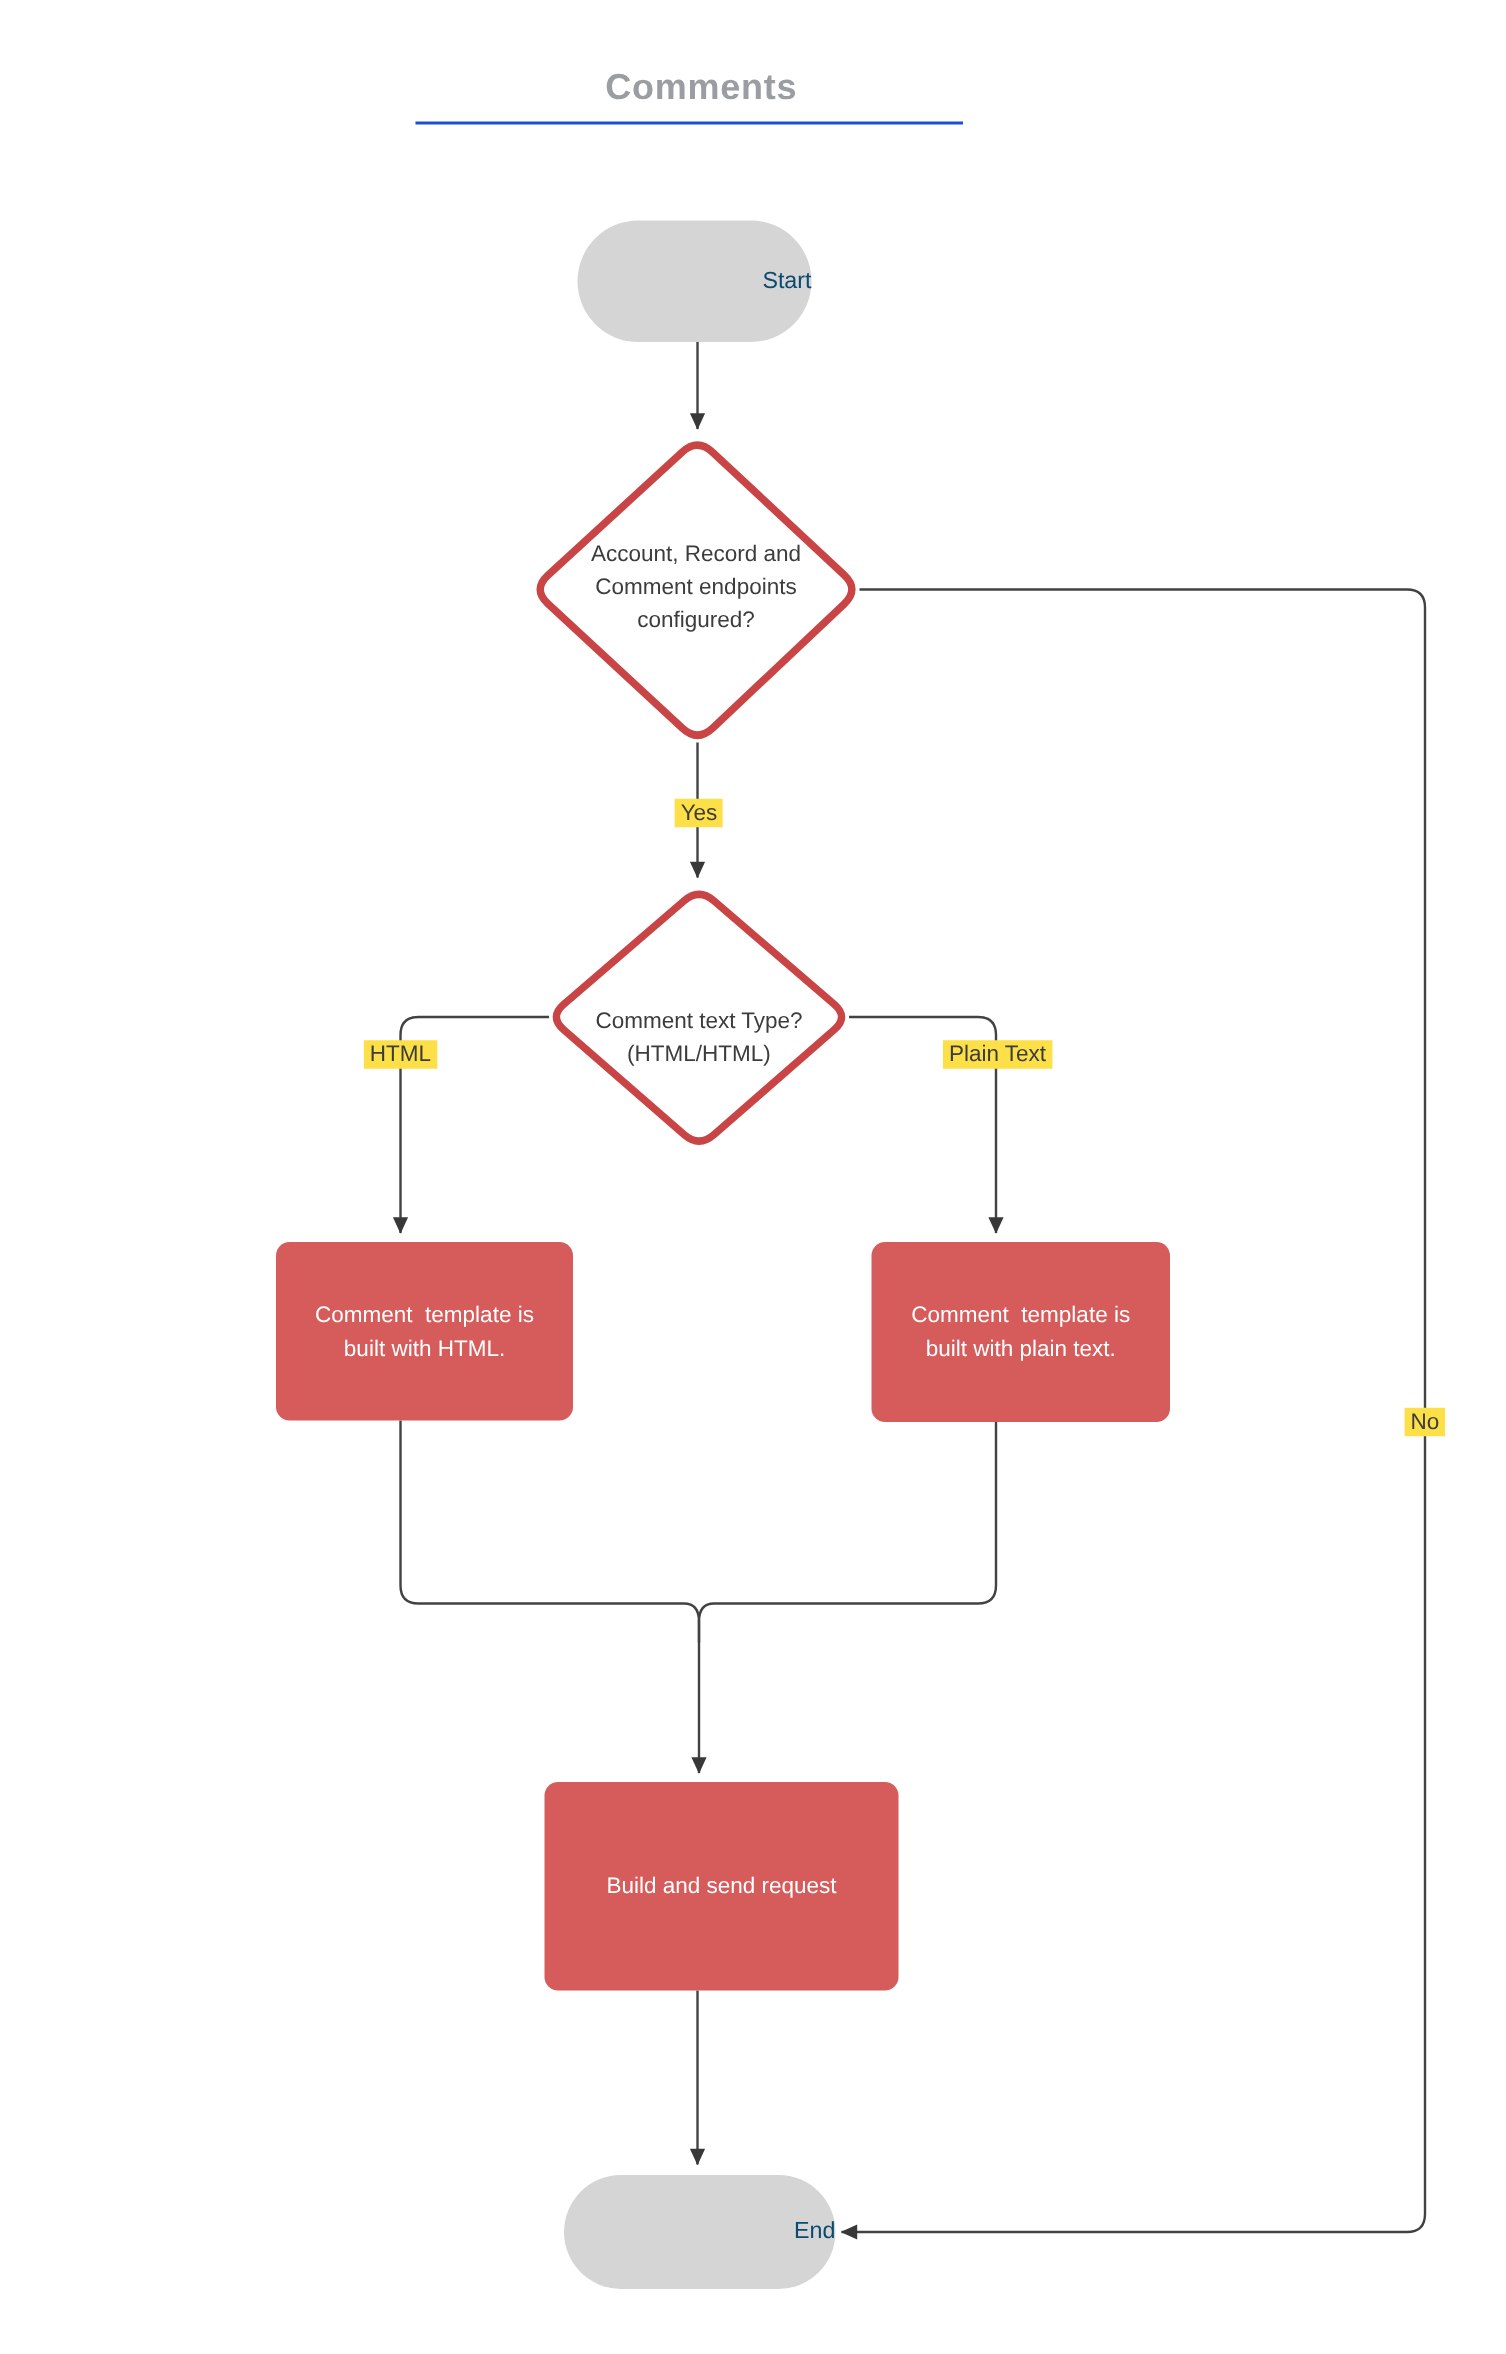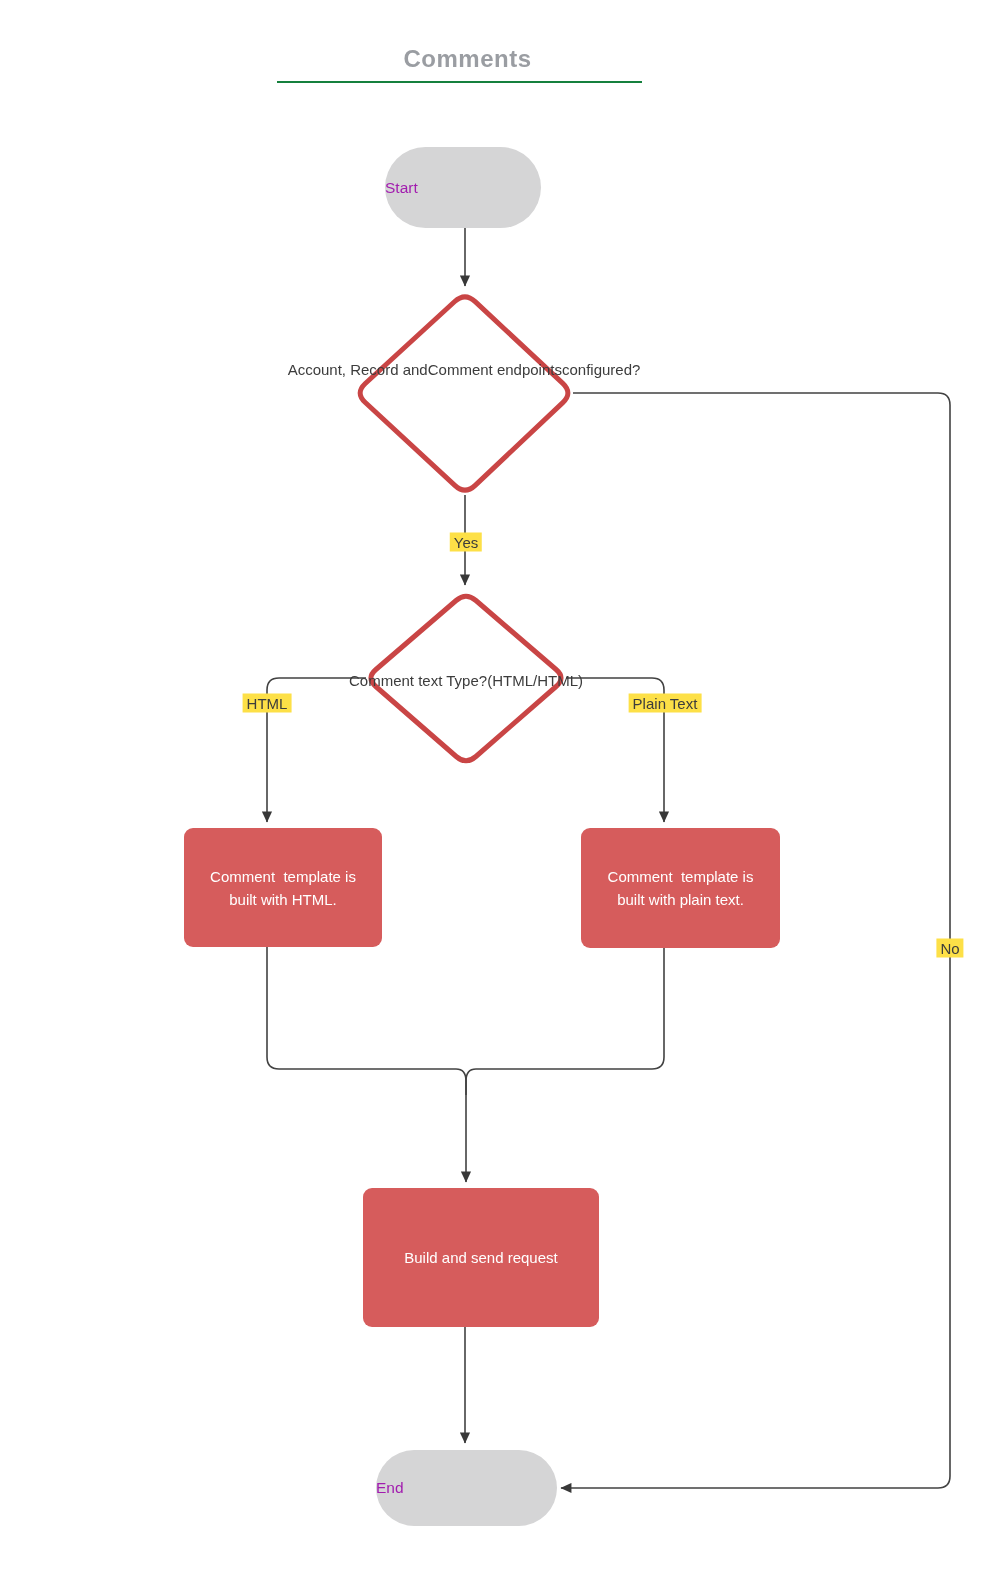--- a/index.html
+++ b/index.html
@@ -31,45 +31,45 @@
     fill: #ffffff;
     stroke: #C94545;
     stroke-width: 5;
   }
   .title-block {
     position: absolute;
     left: 277px;
     top: 36px;
     width: 365px;
     height: 45px;
-    border-bottom: 2px solid #15803d;
+    border-bottom: 2px solid #1d4ed8;
     display: flex;
     align-items: center;
     justify-content: center;
     font-size: 24px;
     font-weight: bold;
     color: #9A9DA2;
     letter-spacing: 0.5px;
     text-indent: 16px;
   }
   .terminator {
     position: absolute;
     background: #D5D5D6;
     display: flex;
     align-items: center;
-    justify-content: flex-start;
+    justify-content: flex-end;
     font-size: 15.5px;
-    color: #a21caf;
+    color: #0c4a6e;
   }
   .terminator.start { left: 385px; top: 147px; width: 156px; height: 81px; border-radius: 41px; }
   .terminator.end   { left: 376px; top: 1450px; width: 181px; height: 76px; border-radius: 39px; }
   .decision-label {
     position: absolute;
     display: flex;
-    flex-direction: row;
+    flex-direction: column;
     align-items: center;
     justify-content: center;
     font-size: 15px;
     line-height: 22px;
     color: #3C3C3C;
     text-align: center;
     pointer-events: none;
   }
   .decision-label.d1 { left: 344px; top: 359px; width: 240px; }
   .decision-label.d2 { left: 346px; top: 670px; width: 240px; }

